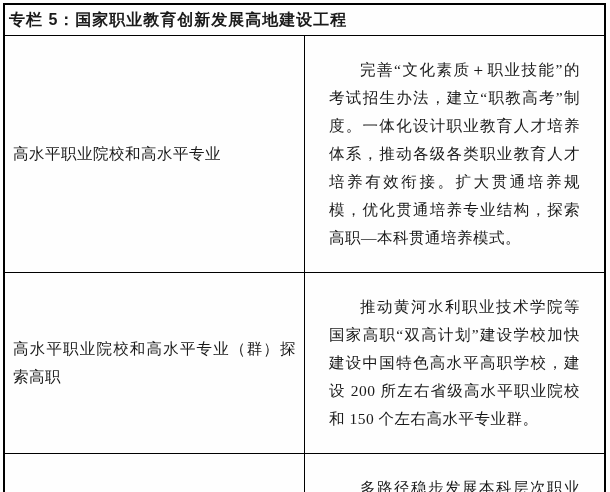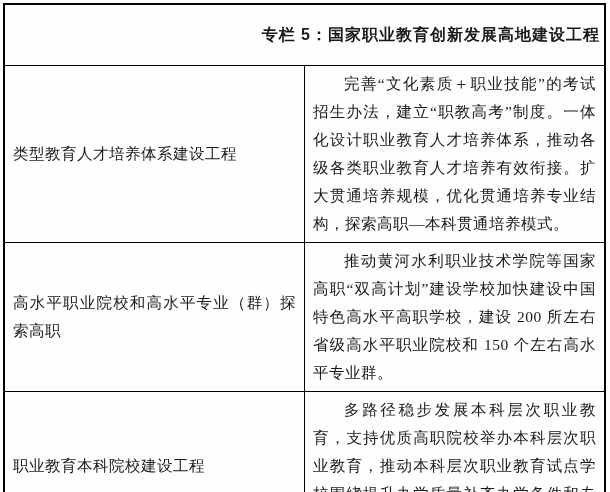--- a/index.html
+++ b/index.html
@@ -26,45 +26,45 @@
     background: #fefefe;
   }
   table.panel, table.panel th, table.panel td {
     border: 1px solid #000;
   }
   table.panel {
     border: 2px solid #000;
   }
   th.panel-title {
     height: 30px;
-    text-align: right;
+    text-align: left;
     vertical-align: middle;
     font-family: "Liberation Sans", "DejaVu Sans", sans-serif;
     font-weight: bold;
     font-size: 16px;
     letter-spacing: 1px;
-    padding: 15px 4px;
+    padding: 0 4px;
     margin-left: 36px;
   }
   td.label-cell {
     width: 128px;
     vertical-align: middle;
     padding: 4px 8px;
     font-size: 15.5px;
     line-height: 28px;
     text-align: justify;
     text-justify: inter-ideograph;
     letter-spacing: 0.5px;
   }
   td.content-cell {
     vertical-align: middle;
     padding: 4px 8px;
   }
   td.content-cell p {
-    margin: 0;
+    margin: 16px;
     font-size: 15.5px;
     line-height: 28px;
     text-indent: 2em;
     text-align: justify;
     text-justify: inter-ideograph;
     letter-spacing: 0.5px;
   }
   tr.row-1 { height: 116px; }
   tr.row-2 { height: 104px; }
   tr.row-3 { height: 102px; }
@@ -74,21 +74,21 @@
 
 <div class="page">
   <table class="panel">
     <thead>
       <tr>
         <th class="panel-title" colspan="2">专栏 5：国家职业教育创新发展高地建设工程</th>
       </tr>
     </thead>
     <tbody>
       <tr class="row-1">
-        <td class="label-cell">类型教育人才培养体系建设工程</td>
+        <td class="label-cell">高水平职业院校和高水平专业</td>
         <td class="content-cell">
           <p>完善“文化素质＋职业技能”的考试招生办法，建立“职教高考”制度。一体化设计职业教育人才培养体系，推动各级各类职业教育人才培养有效衔接。扩大贯通培养规模，优化贯通培养专业结构，探索高职—本科贯通培养模式。</p>
         </td>
       </tr>
       <tr class="row-2">
         <td class="label-cell">高水平职业院校和高水平专业（群）探索高职</td>
         <td class="content-cell">
           <p>推动黄河水利职业技术学院等国家高职“双高计划”建设学校加快建设中国特色高水平高职学校，建设 200 所左右省级高水平职业院校和 150 个左右高水平专业群。</p>
         </td>
       </tr>

